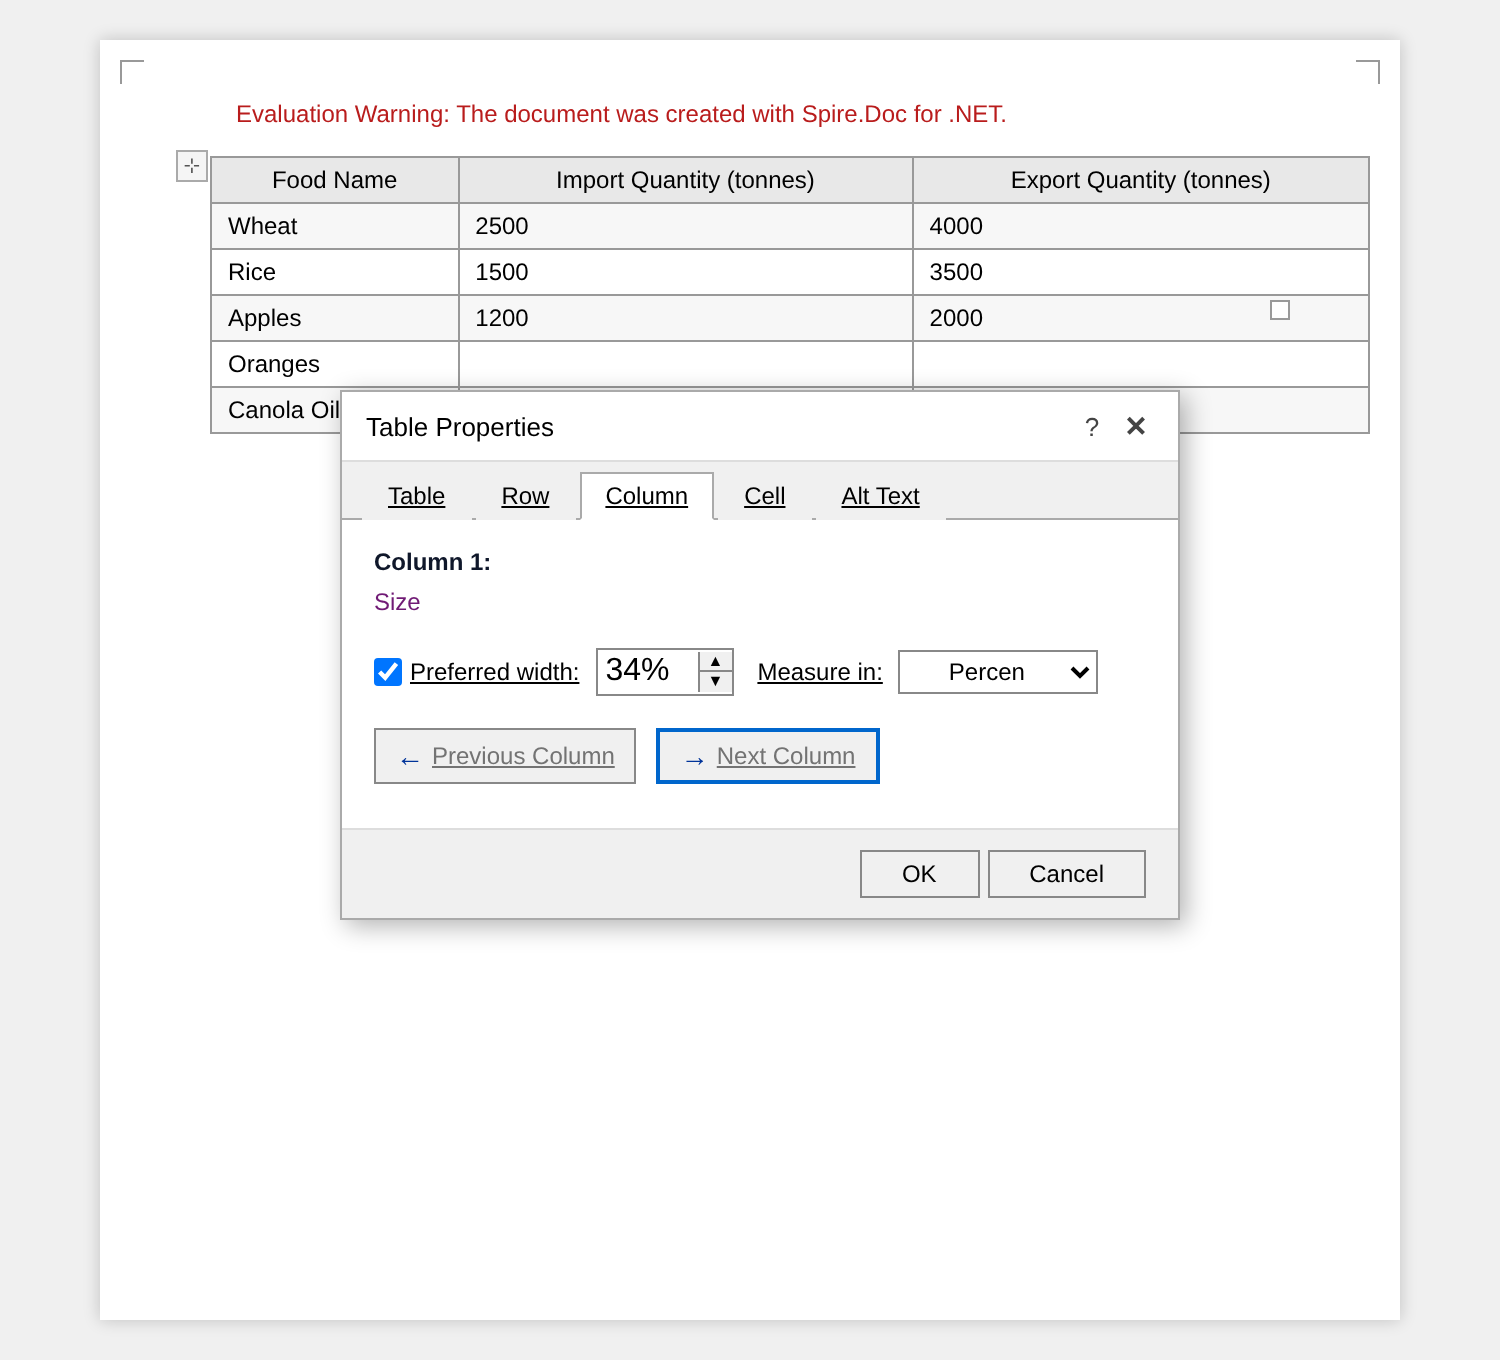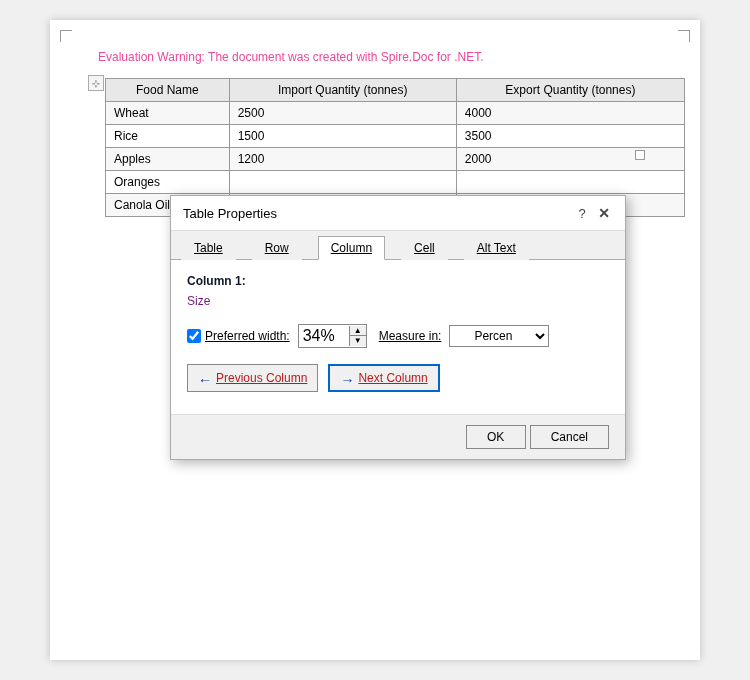--- a/index.html
+++ b/index.html
@@ -58,22 +58,22 @@
       border: 1px solid #aaa;
       background: #f5f5f5;
       display: flex; align-items: center; justify-content: center;
       font-size: 10px;
       color: #555;
     }
 
     .eval-warning {
       position: absolute;
       top: 30px;
-      left: 48px;
-      color: #ec4899;
+      left: 68px;
+      color: #b91c1c;
       font-size: 12px;
     }
 
     
     .doc-table {
       position: absolute;
       top: 58px;
       left: 55px;
       border-collapse: collapse;
       width: 580px;
@@ -112,21 +112,21 @@
       position: absolute;
       top: 0; left: 0;
       width: 750px;
       height: 680px;
     }
 
     .dialog {
       position: absolute;
       top: 195px;
       left: 170px;
-      width: 456px;
+      width: 420px;
       background: #f0f0f0;
       border: 1px solid #aaa;
       box-shadow: 3px 3px 12px rgba(0,0,0,0.3);
     }
 
     
     .dialog-titlebar {
       background: #fff;
       padding: 8px 12px;
       display: flex;
@@ -161,21 +161,21 @@
       cursor: pointer;
       font-weight: bold;
     }
 
     
     .dialog-tabs {
       display: flex;
       background: #f0f0f0;
       border-bottom: 1px solid #aaa;
       padding: 4px 10px 0;
-      gap: 16px;
+      gap: 2px;
     }
     .tab {
       padding: 4px 12px;
       font-size: 12px;
       cursor: pointer;
       border: 1px solid transparent;
       border-bottom: none;
       background: #f0f0f0;
       color: #000;
       position: relative;
@@ -303,21 +303,21 @@
       cursor: pointer;
       font-size: 12px;
       color: #003399;
     }
     .nav-btn-icon {
       color: #003399;
       font-size: 14px;
     }
     .nav-btn-label {
       text-decoration: underline;
-      color: #b91c1c;
+      color: #737373;
     }
 
     .next-btn {
       border: 2px solid #0066cc;
       background: #f0f0f0;
     }
 
     
     .dialog-footer {
       display: flex;

